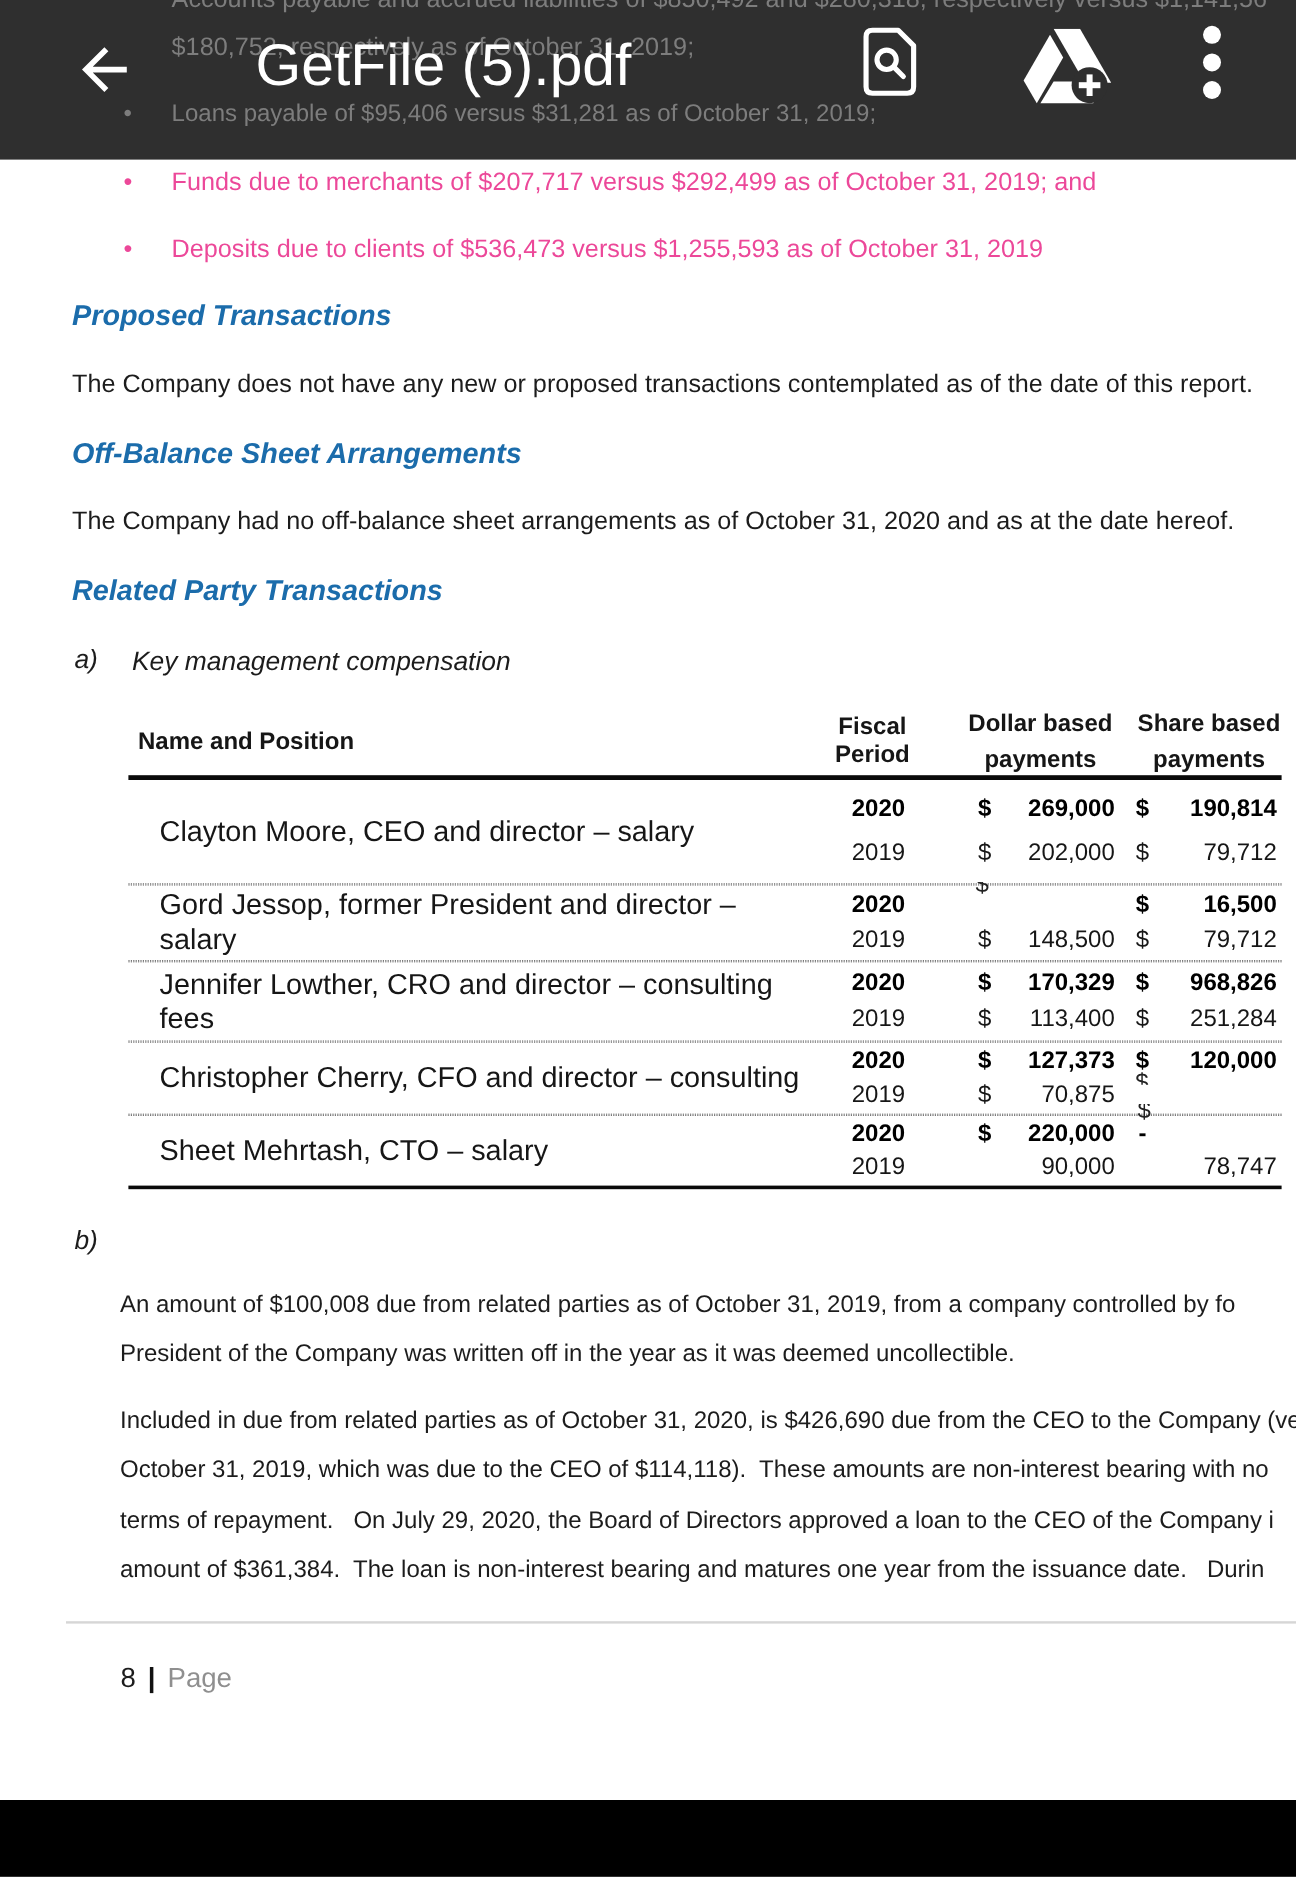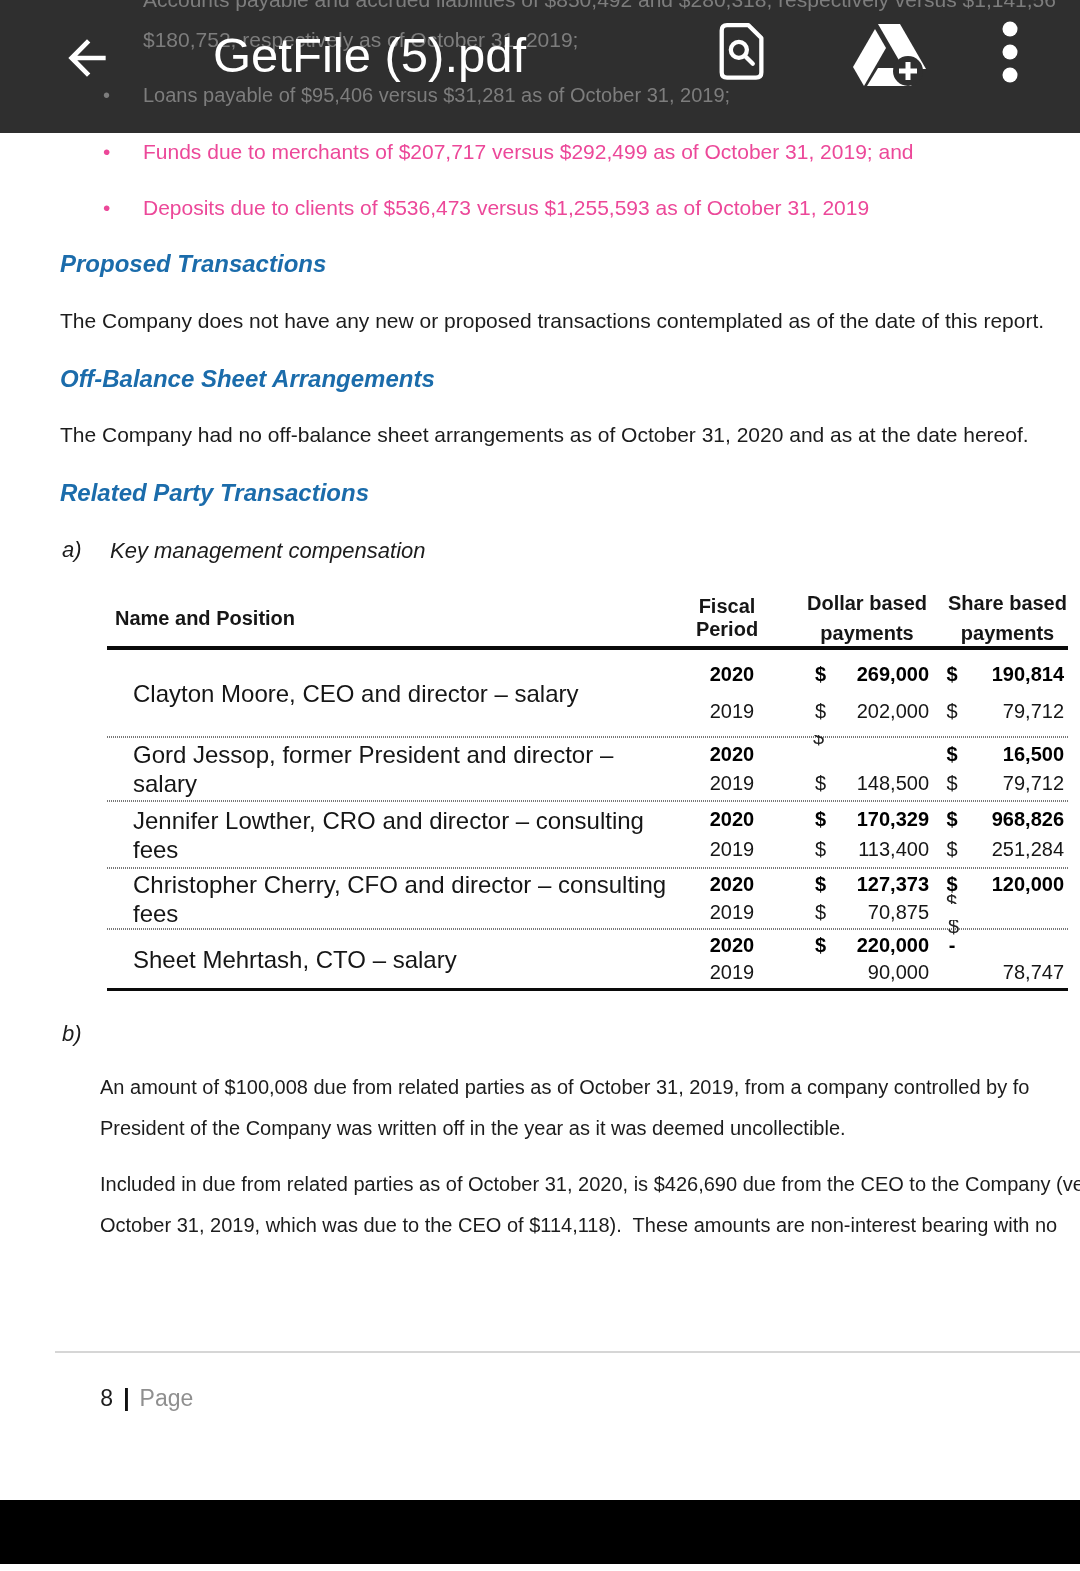--- a/index.html
+++ b/index.html
@@ -178,21 +178,20 @@
               <span class="da">113,400</span>
               <span class="ss">$</span>
               <span class="sa">251,284</span>
           </div>
         </div>
       </div>
 
       <div class="t-group g3">
         <div class="t-name">
           <div>Christopher Cherry, CFO and director – consulting</div>
-          <div>fees</div>
         </div>
         <div class="t-vals">
           <div class="t-sub y20">
             <span class="yr">2020</span>
               <span class="ds">$</span>
               <span class="da">127,373</span>
               <span class="ss">$</span>
               <span class="sa">120,000</span>
           </div>
           <div class="t-sub">
@@ -237,20 +236,22 @@
           <i>$</i>
         </span>
     </div>
 
     <div class="sub-label sub-b-label">b)</div>
 
     <div class="pline q1-0">An amount of $100,008 due from related parties as of October 31, 2019, from a company controlled by fo</div>
     <div class="pline q1-1">President of the Company was written off in the year as it was deemed uncollectible.</div>
     <div class="pline q2-0">Included in due from related parties as of October 31, 2020, is $426,690 due from the CEO to the Company (ve</div>
     <div class="pline q2-1">October 31, 2019, which was due to the CEO of $114,118).  These amounts are non-interest bearing with no</div>
+    <div class="pline q2-2">terms of repayment.   On July 29, 2020, the Board of Directors approved a loan to the CEO of the Company i</div>
+    <div class="pline q2-3">amount of $361,384.  The loan is non-interest bearing and matures one year from the issuance date.   Durin</div>
 
     <div class="footer-rule"></div>
     <div class="footer">
       <span class="pg">8</span><span class="bar">|</span><span class="lbl">Page</span>
     </div>
   </div>
 
   <div class="app-bar">
     <div class="bg-line bg-line1">Accounts payable and accrued liabilities of $850,492 and $280,318, respectively versus $1,141,56</div>
     <div class="bg-line bg-line2">$180,752, respectively as of October 31, 2019;</div>

